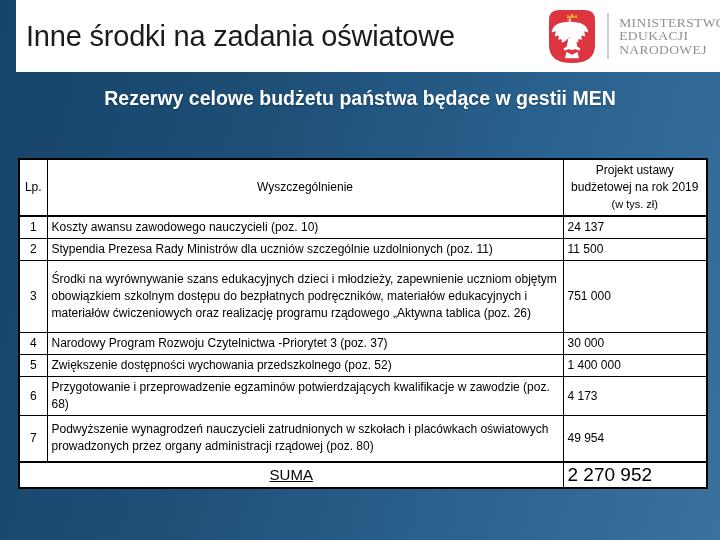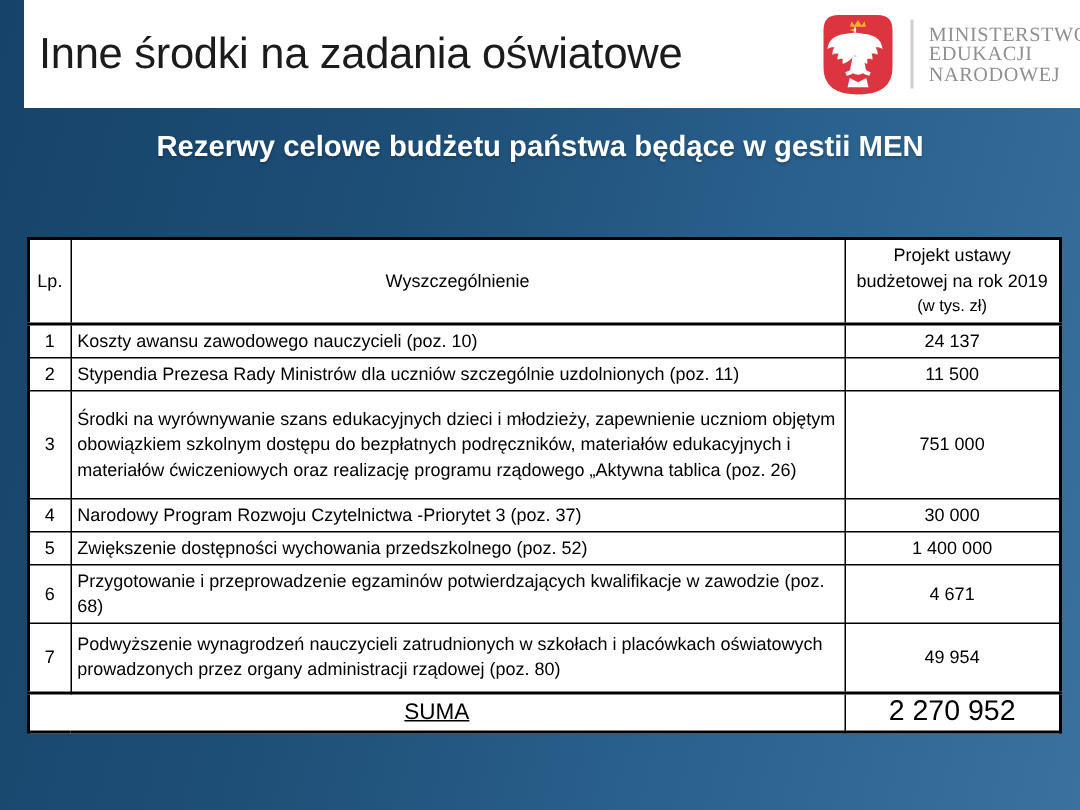--- a/index.html
+++ b/index.html
@@ -39,21 +39,21 @@
     font-weight:normal;line-height:17px;overflow:hidden;
   }
   col.c-no{width:28px;}
   col.c-item{width:516px;}
   col.c-val{width:144px;}
   tr.hdr th{height:48px;text-align:center;border-bottom:2px solid #000;}
   th.h-val{font-weight:bold;line-height:15px;}
   th.h-val .sm{font-size:11px;}
   td.no{text-align:center;}
   td.item{text-align:left;}
-  td.val{text-align:center;padding-right:6px;}
+  td.val{text-align:left;padding-right:6px;}
   tr.r1{height:18px;}  tr.r2{height:19px;}  tr.r3{height:72px;}
   tr.r4{height:18px;}  tr.r5{height:18px;}  tr.r6{height:36px;}
   tr.r7{height:46px;}
   tr.suma td{height:20px;border-top:2px solid #000;font-size:15px;line-height:19px;}
   tr.suma td.suma-label{text-align:center;text-decoration:underline;}
   tr.suma td.val{font-size:19px;}
 </style>
 </head>
 <body>
 
@@ -120,21 +120,21 @@
       <td class="val">30 000</td>
     </tr>
     <tr class="r5">
       <td class="no">5</td>
       <td class="item">Zwiększenie dostępności wychowania przedszkolnego (poz. 52)</td>
       <td class="val">1 400 000</td>
     </tr>
     <tr class="r6">
       <td class="no">6</td>
       <td class="item">Przygotowanie i przeprowadzenie egzaminów potwierdzających kwalifikacje w zawodzie (poz. 68)</td>
-      <td class="val">4 671</td>
+      <td class="val">4 173</td>
     </tr>
     <tr class="r7">
       <td class="no">7</td>
       <td class="item">Podwyższenie wynagrodzeń nauczycieli zatrudnionych w szkołach i placówkach oświatowych prowadzonych przez organy administracji rządowej (poz. 80)</td>
       <td class="val">49 954</td>
     </tr>
     <tr class="suma">
       <td class="suma-label" colspan="2">SUMA</td>
       <td class="val">2 270 952</td>
     </tr>

